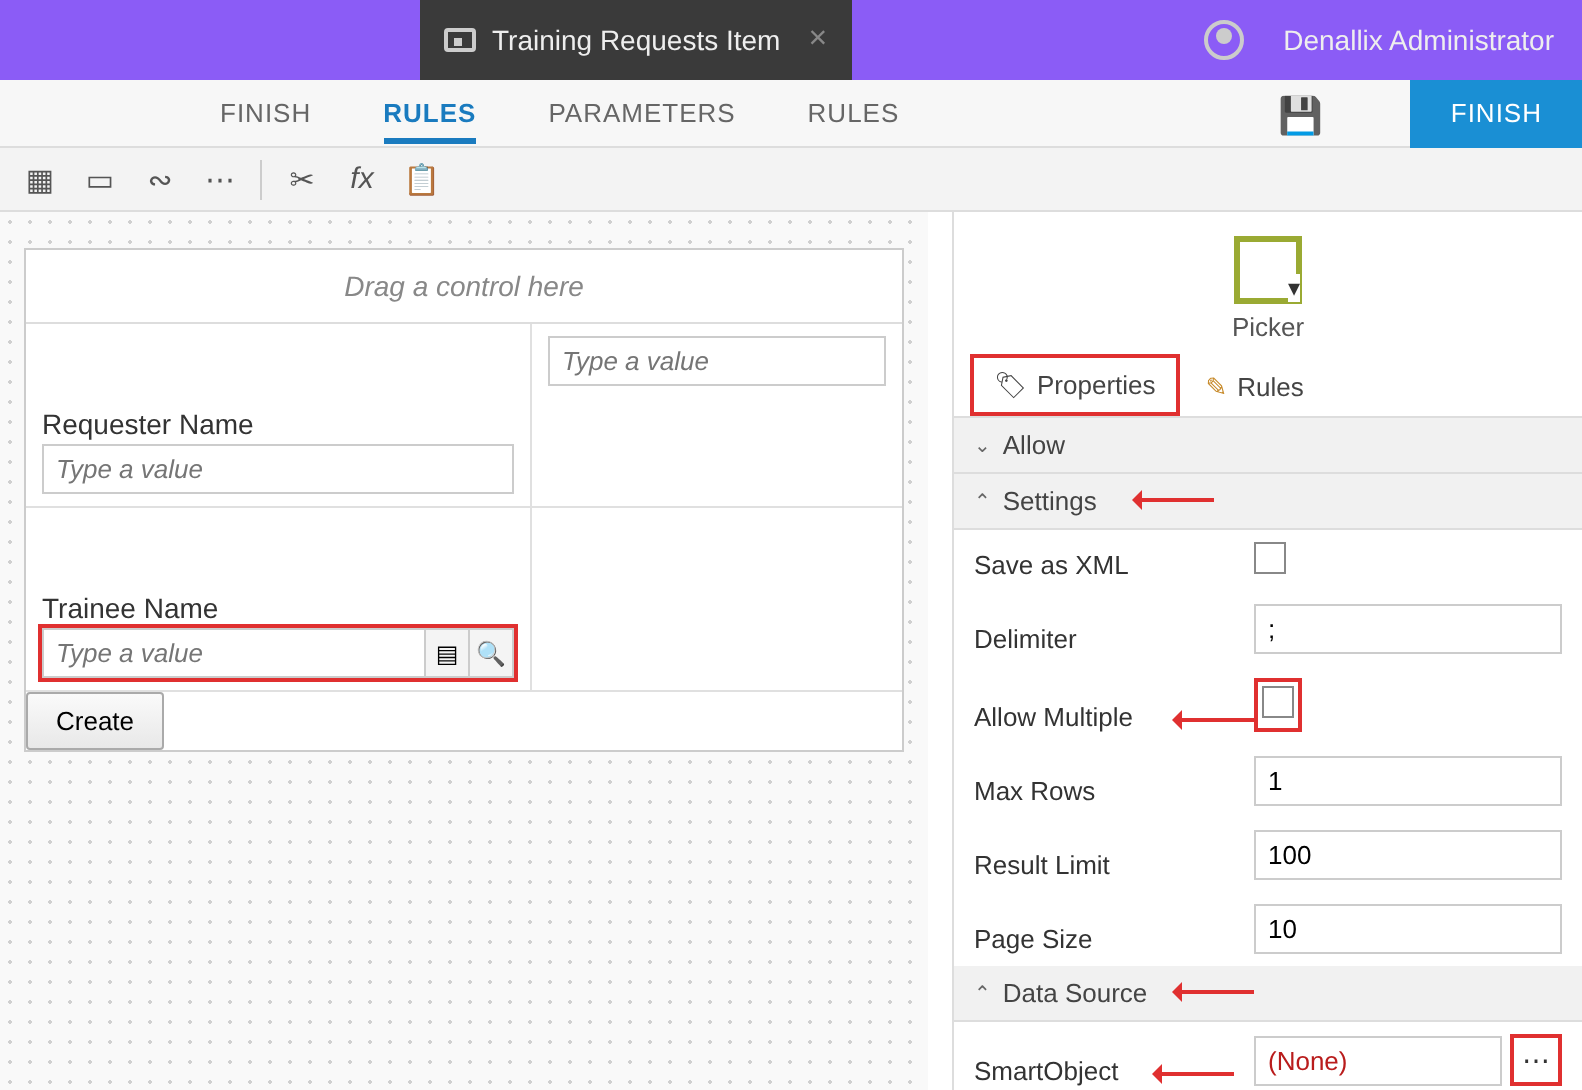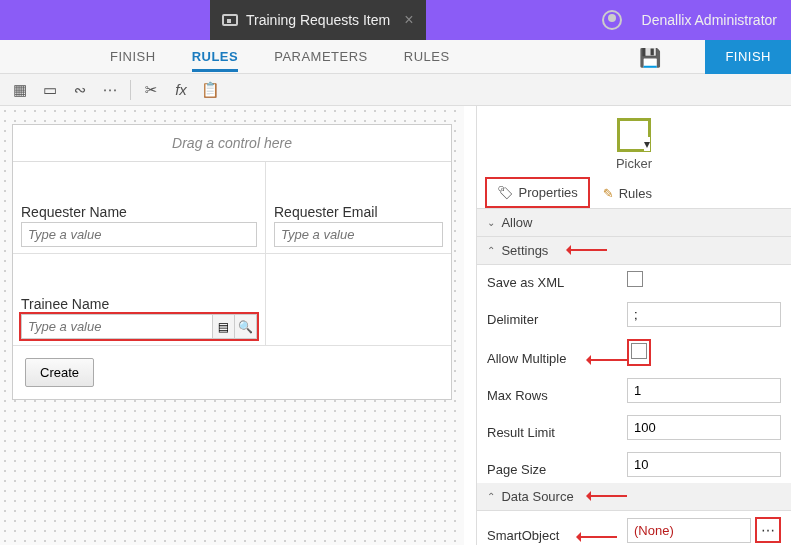--- a/index.html
+++ b/index.html
@@ -33,21 +33,21 @@
 .form-wrap { background: #fff; border: 1px solid #ccc; width: 440px; }
 .drop-hint { text-align: center; color: #888; font-style: italic; font-size: 14px; padding: 10px 0; border-bottom: 1px solid #ddd; }
 .form-grid { display: grid; grid-template-columns: 1fr 1fr; }
 .cell { padding: 6px 8px; border-bottom: 1px solid #e0e0e0; }
 .cell:nth-child(odd) { border-right: 1px solid #e0e0e0; }
 .lbl { font-size: 14px; color: #333; margin-bottom: 2px; display: block; margin-top: 36px; }
 .inp { width: 100%; border: 1px solid #ccc; padding: 4px 6px; font-size: 13px; color: #999; font-style: italic; background: #fff; }
 .picker-field { display: flex; border: 1px solid #ccc; }
 .picker-field input { border: none; flex: 1; padding: 4px 6px; font-size: 13px; font-style: italic; color: #5a9bc4; outline: none; }
 .picker-btn { width: 22px; display: flex; align-items: center; justify-content: center; border-left: 1px solid #ccc; background: #f4f4f4; cursor: pointer; font-size: 12px; }
-.create-btn { margin: 12px; padding: 6px 14px; background: linear-gradient(#fafafa,#e8e8e8); border: 1px solid #aaa; border-radius: 2px; font-size: 13px; cursor: pointer; }
+.create-btn { margin: 0; padding: 6px 14px; background: linear-gradient(#fafafa,#e8e8e8); border: 1px solid #aaa; border-radius: 2px; font-size: 13px; cursor: pointer; }
 .hl-red { outline: 2px solid #e03030; outline-offset: 0; }
 
 .right { width: 320px; border-left: 1px solid #ddd; background: #fff; display: flex; flex-direction: column; overflow: hidden; margin-left: 12px; }
 .picker-head { text-align: center; padding: 12px 0 6px; }
 .picker-square { width: 34px; height: 34px; border: 3px solid #9aaa33; margin: 0 auto 4px; position: relative; }
 .picker-square::after { content: "▾"; position: absolute; right: -2px; bottom: -2px; font-size: 12px; color: #333; background: #fff; }
 .picker-title { font-size: 13px; color: #555; }
 .pr-tabs { display: flex; border-bottom: 1px solid #ddd; padding: 0 8px; gap: 2px; }
 .pr-tab { display: flex; align-items: center; gap: 5px; padding: 6px 10px; font-size: 13px; color: #444; cursor: pointer; border: 1px solid transparent; border-bottom: none; }
 .pr-tab.act { border: 2px solid #e03030; }
@@ -109,21 +109,20 @@
 <div class="main">
   <div class="canvas">
     <div class="form-wrap">
       <div class="drop-hint">Drag a control here</div>
       <div class="form-grid">
         <div class="cell">
           <span class="lbl">Requester Name</span>
           <input class="inp" placeholder="Type a value" style="">
         </div>
         <div class="cell">
-          <span class="lbl">Requester Email</span>
           <input class="inp" placeholder="Type a value" style="">
         </div>
         <div class="cell">
           <span class="lbl">Trainee Name</span>
           <div class="picker-field hl-red">
             <input placeholder="Type a value" style="">
             <span class="picker-btn">▤</span>
             <span class="picker-btn">🔍</span>
           </div>
         </div>

